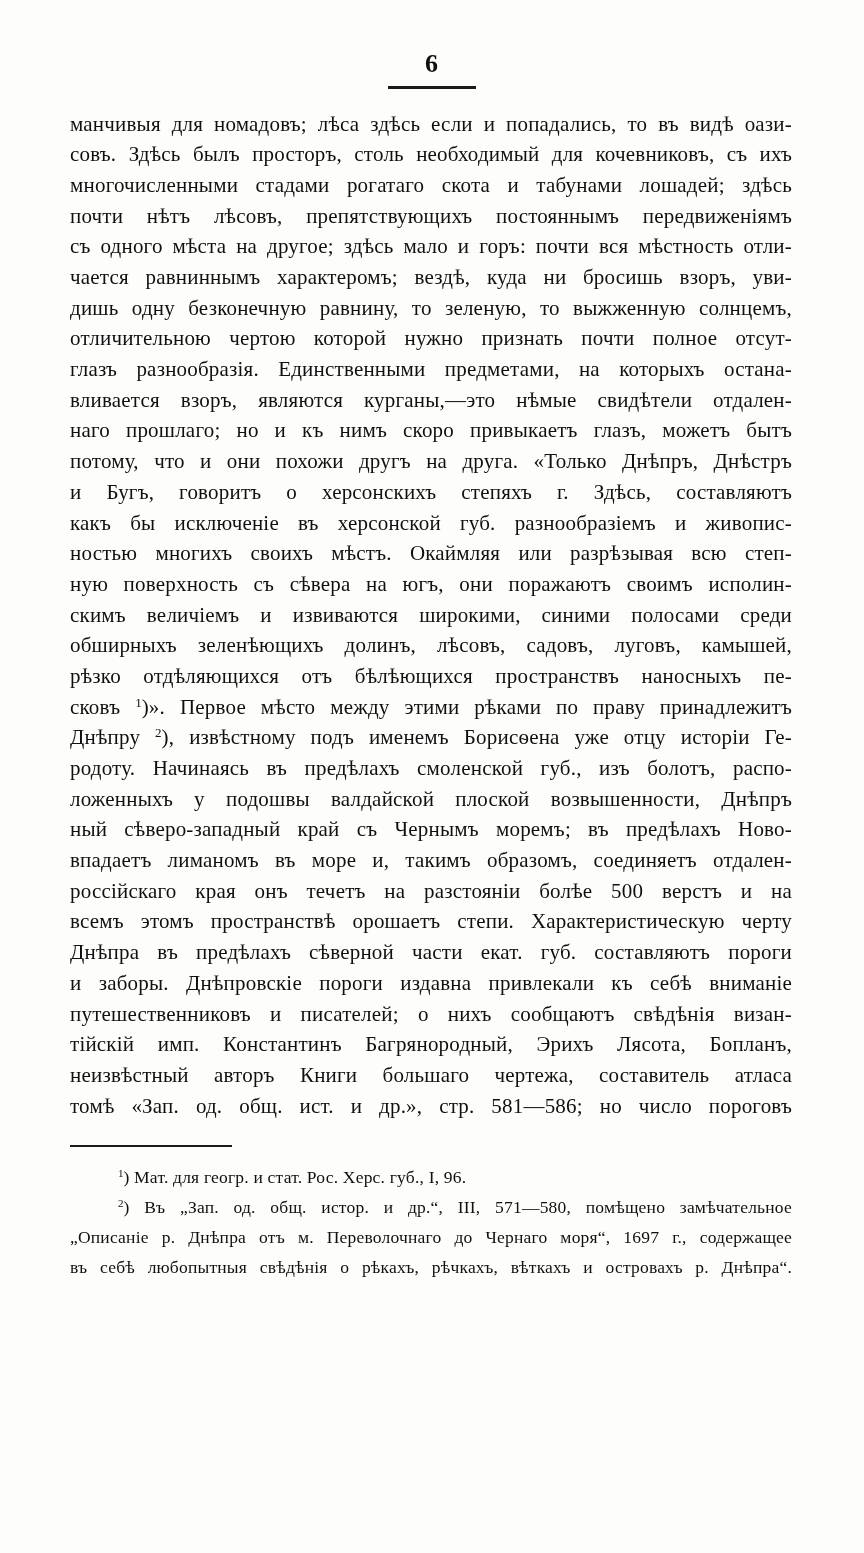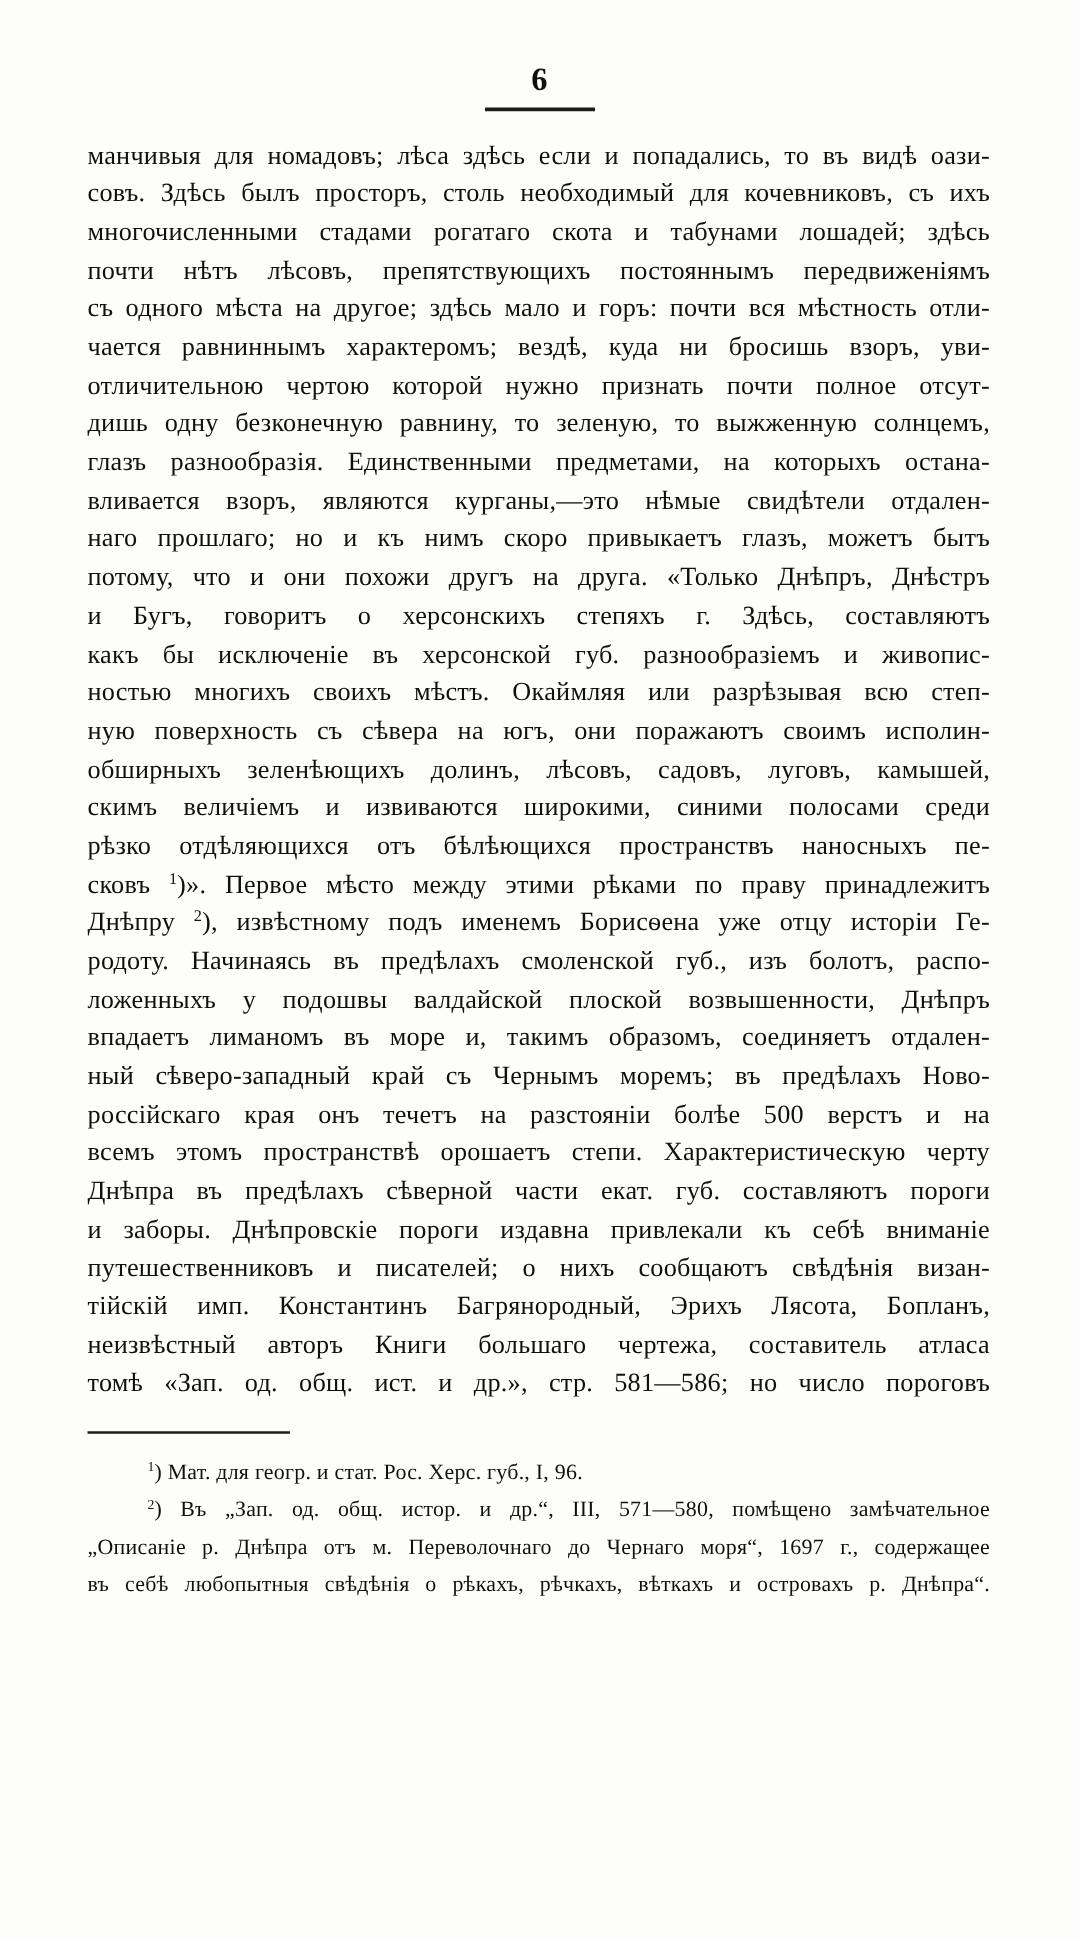--- a/index.html
+++ b/index.html
@@ -70,39 +70,39 @@
     <div class="pagenum-rule"></div>
   </div>
 
   <div class="text">
     <div class="ln"><span>манчивыя для номадовъ; лѣса здѣсь если и попадались, то въ видѣ оази-</span></div>
     <div class="ln"><span>совъ. Здѣсь былъ просторъ, столь необходимый для кочевниковъ, съ ихъ</span></div>
     <div class="ln"><span>многочисленными стадами рогатаго скота и табунами лошадей; здѣсь</span></div>
     <div class="ln"><span>почти нѣтъ лѣсовъ, препятствующихъ постояннымъ передвиженіямъ</span></div>
     <div class="ln"><span>съ одного мѣста на другое; здѣсь мало и горъ: почти вся мѣстность отли-</span></div>
     <div class="ln"><span>чается равниннымъ характеромъ; вездѣ, куда ни бросишь взоръ, уви-</span></div>
+    <div class="ln"><span>дишь одну безконечную равнину, то зеленую, то выжженную солнцемъ,</span></div>
     <div class="ln"><span>отличительною чертою которой нужно признать почти полное отсут-</span></div>
-    <div class="ln"><span>дишь одну безконечную равнину, то зеленую, то выжженную солнцемъ,</span></div>
     <div class="ln"><span>глазъ разнообразія. Единственными предметами, на которыхъ остана-</span></div>
     <div class="ln"><span>вливается взоръ, являются курганы,—это нѣмые свидѣтели отдален-</span></div>
     <div class="ln"><span>наго прошлаго; но и къ нимъ скоро привыкаетъ глазъ, можетъ бытъ</span></div>
     <div class="ln"><span>потому, что и они похожи другъ на друга. «Только Днѣпръ, Днѣстръ</span></div>
     <div class="ln"><span>и Бугъ, говоритъ о херсонскихъ степяхъ г. Здѣсь, составляютъ</span></div>
     <div class="ln"><span>какъ бы исключеніе въ херсонской губ. разнообразіемъ и живопис-</span></div>
     <div class="ln"><span>ностью многихъ своихъ мѣстъ. Окаймляя или разрѣзывая всю степ-</span></div>
     <div class="ln"><span>ную поверхность съ сѣвера на югъ, они поражаютъ своимъ исполин-</span></div>
+    <div class="ln"><span>скимъ величіемъ и извиваются широкими, синими полосами среди</span></div>
     <div class="ln"><span>обширныхъ зеленѣющихъ долинъ, лѣсовъ, садовъ, луговъ, камышей,</span></div>
-    <div class="ln"><span>скимъ величіемъ и извиваются широкими, синими полосами среди</span></div>
     <div class="ln"><span>рѣзко отдѣляющихся отъ бѣлѣющихся пространствъ наносныхъ пе-</span></div>
     <div class="ln"><span>сковъ </span><sup class="fnref">1</sup><span>)». Первое мѣсто между этими рѣками по праву принадлежитъ</span></div>
     <div class="ln"><span>Днѣпру </span><sup class="fnref">2</sup><span>), извѣстному подъ именемъ Борисѳена уже отцу исторіи Ге-</span></div>
     <div class="ln"><span>родоту. Начинаясь въ предѣлахъ смоленской губ., изъ болотъ, распо-</span></div>
     <div class="ln"><span>ложенныхъ у подошвы валдайской плоской возвышенности, Днѣпръ</span></div>
+    <div class="ln"><span>ный сѣверо-западный край съ Чернымъ моремъ; въ предѣлахъ Ново-</span></div>
     <div class="ln"><span>впадаетъ лиманомъ въ море и, такимъ образомъ, соединяетъ отдален-</span></div>
-    <div class="ln"><span>ный сѣверо-западный край съ Чернымъ моремъ; въ предѣлахъ Ново-</span></div>
     <div class="ln"><span>россійскаго края онъ течетъ на разстояніи болѣе 500 верстъ и на</span></div>
     <div class="ln"><span>всемъ этомъ пространствѣ орошаетъ степи. Характеристическую черту</span></div>
     <div class="ln"><span>Днѣпра въ предѣлахъ сѣверной части екат. губ. составляютъ </span><span class="it">пороги</span></div>
     <div class="ln"><span class="it">и заборы.</span><span> Днѣпровскіе пороги издавна привлекали къ себѣ вниманіе</span></div>
     <div class="ln"><span>путешественниковъ и писателей; о нихъ сообщаютъ свѣдѣнія визан-</span></div>
     <div class="ln"><span>тійскій имп. Константинъ Багрянородный, Эрихъ Лясота, Бопланъ,</span></div>
     <div class="ln"><span>неизвѣстный авторъ Книги большаго чертежа, составитель атласа</span></div>
     <div class="ln"><span>томѣ «Зап. од. общ. ист. и др.», стр. 581—586; но число пороговъ</span></div>
   </div>
 

